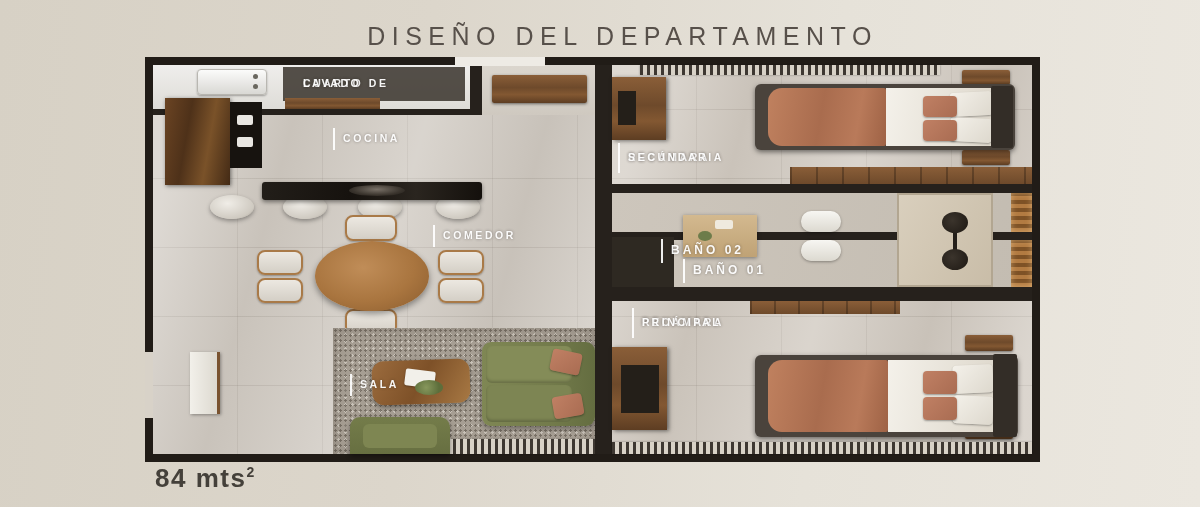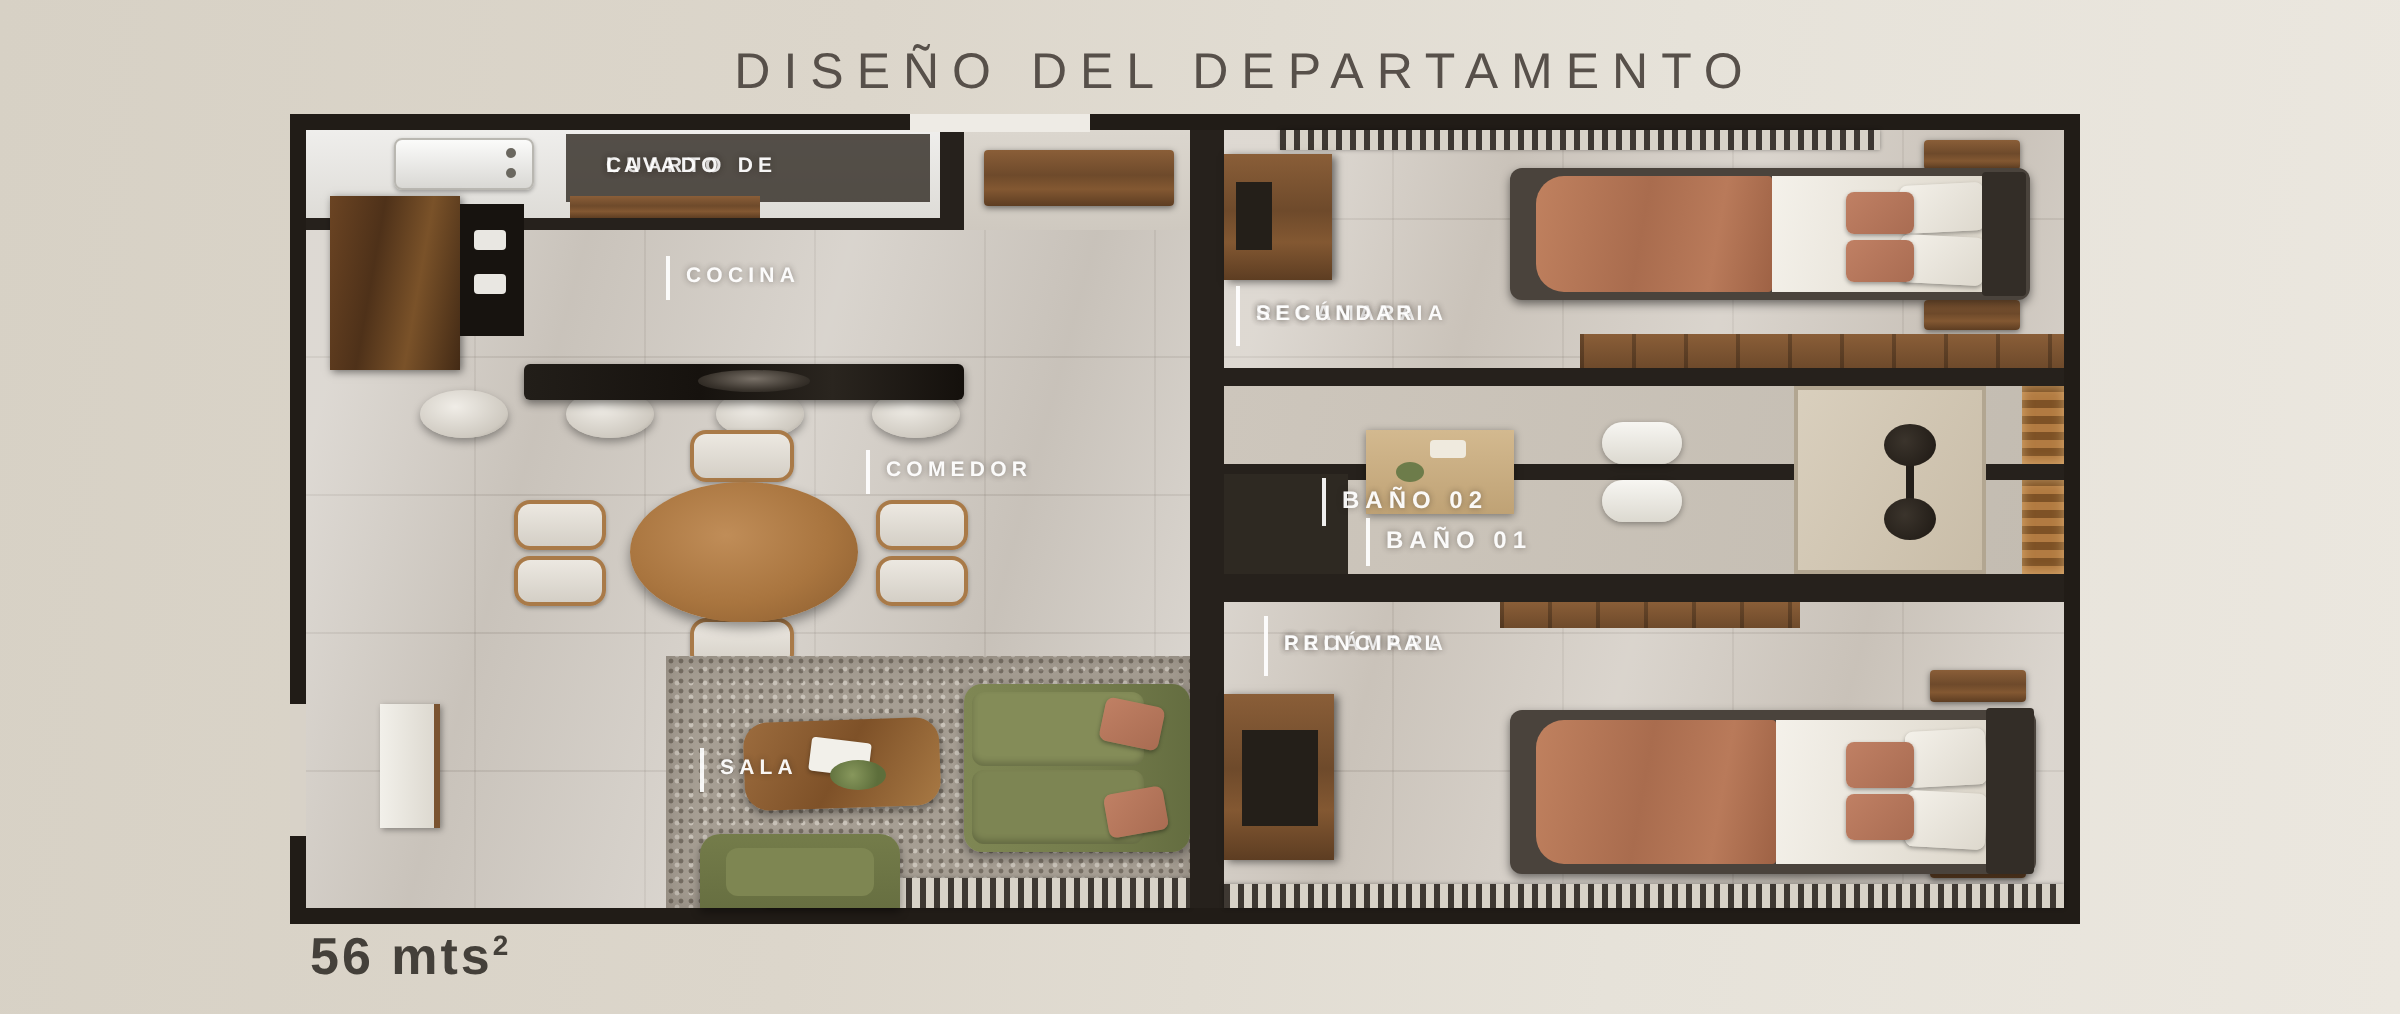--- a/index.html
+++ b/index.html
@@ -186,16 +186,16 @@
     <div class="pillow w" style="left:800px;top:300px;width:40px;height:28px;transform:rotate(-3deg);"></div>
     <div class="pillow w" style="left:800px;top:331px;width:40px;height:28px;transform:rotate(3deg);"></div>
     <div class="pillow t" style="left:770px;top:306px;width:34px;height:23px;"></div>
     <div class="pillow t" style="left:770px;top:332px;width:34px;height:23px;"></div>
     <div style="left:840px;top:289px;width:24px;height:83px;background:#332d27;border-radius:2px;"></div>
     <div class="stripes" style="left:459px;top:377px;width:420px;height:12px;"></div>
 
   </div>
 
   <div class="area">
-    <span>56 mts</span><sup>2</sup>
+    <span>84 mts</span><sup>2</sup>
   </div>
 
 </div>
 
 </body></html>

